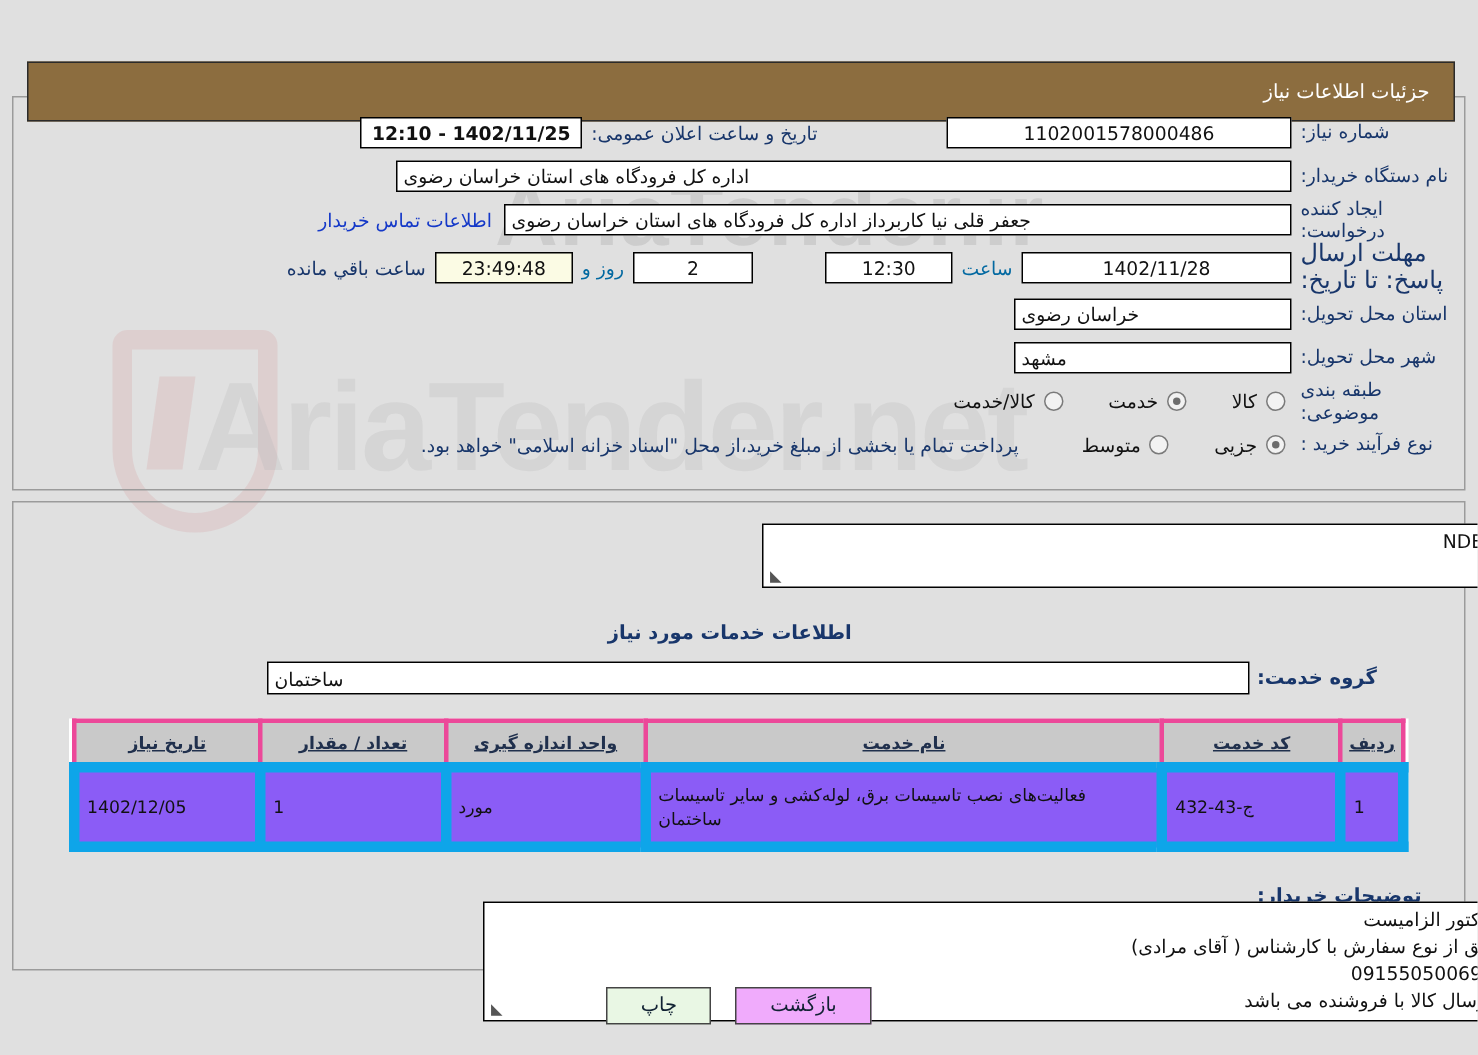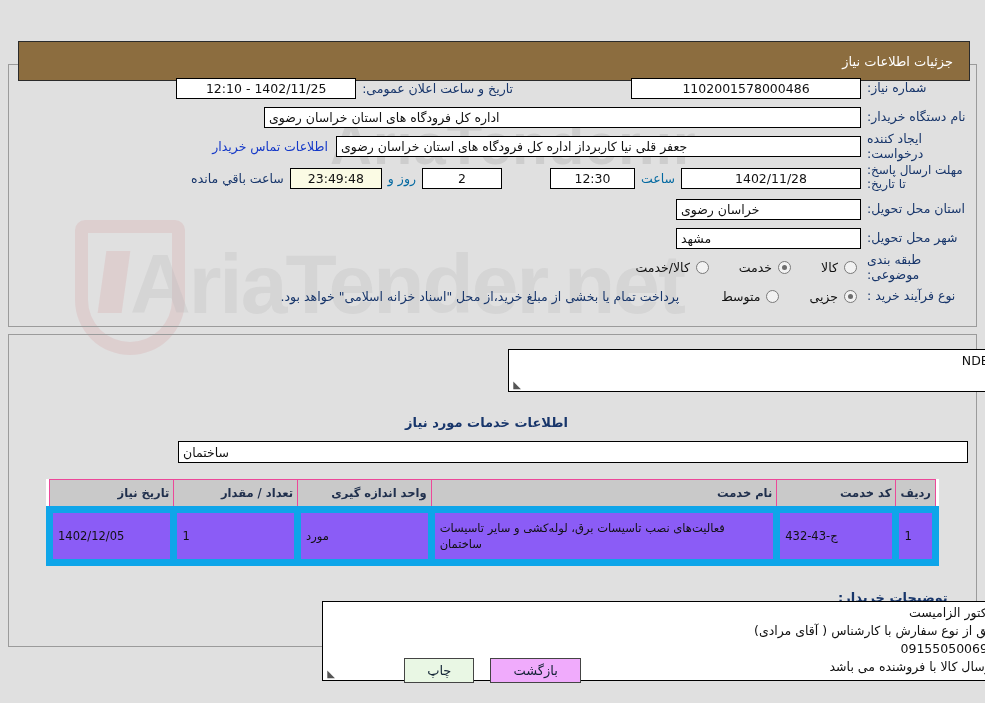--- a/index.html
+++ b/index.html
@@ -110,21 +110,21 @@
   }
   .lbl {
     width: 110px;
     text-align: left;
     font-size: 12.5px;
     color: #18366b;
     padding-left: 6px;
     flex: 0 0 110px;
     line-height: 1.15;
   }
-  .lbl.two { font-size: 12px; }
+  .lbl.two { font-size: 16px; }
   .fld {
     background: #ffffff;
     border: 1px solid #000000;
     height: 21px;
     font-size: 12.5px;
     color: #111;
     display: flex;
     align-items: center;
     padding: 0 4px;
     direction: rtl;
@@ -206,26 +206,27 @@
 
   
   table.grid {
     border-collapse: collapse;
     width: 893px;
     background: #ffffff;
     font-size: 11.5px;
   }
   table.grid th {
     background: #c9c9c9;
-    border: 1px solid #ec4899;
+    border: 3px solid #ec4899;
     color: #20304d;
     font-weight: bold;
     font-size: 11.5px;
     padding: 6px 4px;
-    text-align: right;
+    text-align: center;
+    text-decoration: underline;
   }
   table.grid td {
     background: #8b5cf6;
     border: 7px solid #0ea5e9;
     color: #111;
     padding: 7px 5px;
     text-align: left;
     vertical-align: middle;
     line-height: 1.4;
   }
@@ -267,22 +268,22 @@
   </div>
 
   <div id="panel-top" class="panel"></div>
   <div id="panel-bottom" class="panel"></div>
 
   <div class="form">
 
     <div class="row" style="margin-top:10px;">
       <div class="lbl">شماره نیاز:</div>
       <div class="fld ctr" style="width:230px;">1102001578000486</div>
-      <div class="plain" style="margin-right:112px;">تاریخ و ساعت اعلان عمومی:</div>
-      <div class="fld ctr" style="width:180px;">1402/11/25 - 12:10</div>
+      <div class="plain" style="margin-right:80px;">تاریخ و ساعت اعلان عمومی:</div>
+      <div class="fld ctr" style="width:148px;font-weight:bold;">1402/11/25 - 12:10</div>
     </div>
 
     <div class="row">
       <div class="lbl">نام دستگاه خریدار:</div>
       <div class="fld rt" style="width:597px;">اداره کل فرودگاه های استان خراسان رضوی</div>
     </div>
 
     <div class="row">
       <div class="lbl">ایجاد کننده درخواست:</div>
       <div class="fld rt" style="width:525px;">جعفر قلی نیا کاربرداز اداره کل فرودگاه های استان خراسان رضوی</div>
@@ -337,21 +338,21 @@
   <div class="bsec" style="left: 838px; top: 352px; width: 128px; font-size: 13px; font-weight: bold; color: rgb(24, 54, 107);">شرح کلی نیاز:</div>
 
   <div class="bsec textarea" style="left:178px; top:349px; width:655px; height:43px;">
     <span>بازویی کردن درب ورودی سایت NDB</span>
     <span class="resize">◣</span>
   </div>
 
   <div class="bsec section-title" style="left:0; top:415px; width:985px; text-align:center; padding-right:12px;">اطلاعات خدمات مورد نیاز</div>
 
   <div class="bsec b-label" style="left:838px; top:445px; width:128px;">گروه خدمت:</div>
-  <div class="bsec fld rt" style="left:178px; top:441px; width:790px; height:22px;">ساختمان</div>
+  <div class="bsec fld rt" style="left:178px; top:441px; width:655px; height:22px;">ساختمان</div>
 
   <div class="bsec" style="left:46px; top:479px;">
     <table class="grid">
       <thead>
         <tr>
           <th style="width:38px;">ردیف</th>
           <th style="width:120px;">کد خدمت</th>
           <th style="width:350px;">نام خدمت</th>
           <th style="width:135px;">واحد اندازه گیری</th>
           <th style="width:125px;">تعداد / مقدار</th>

